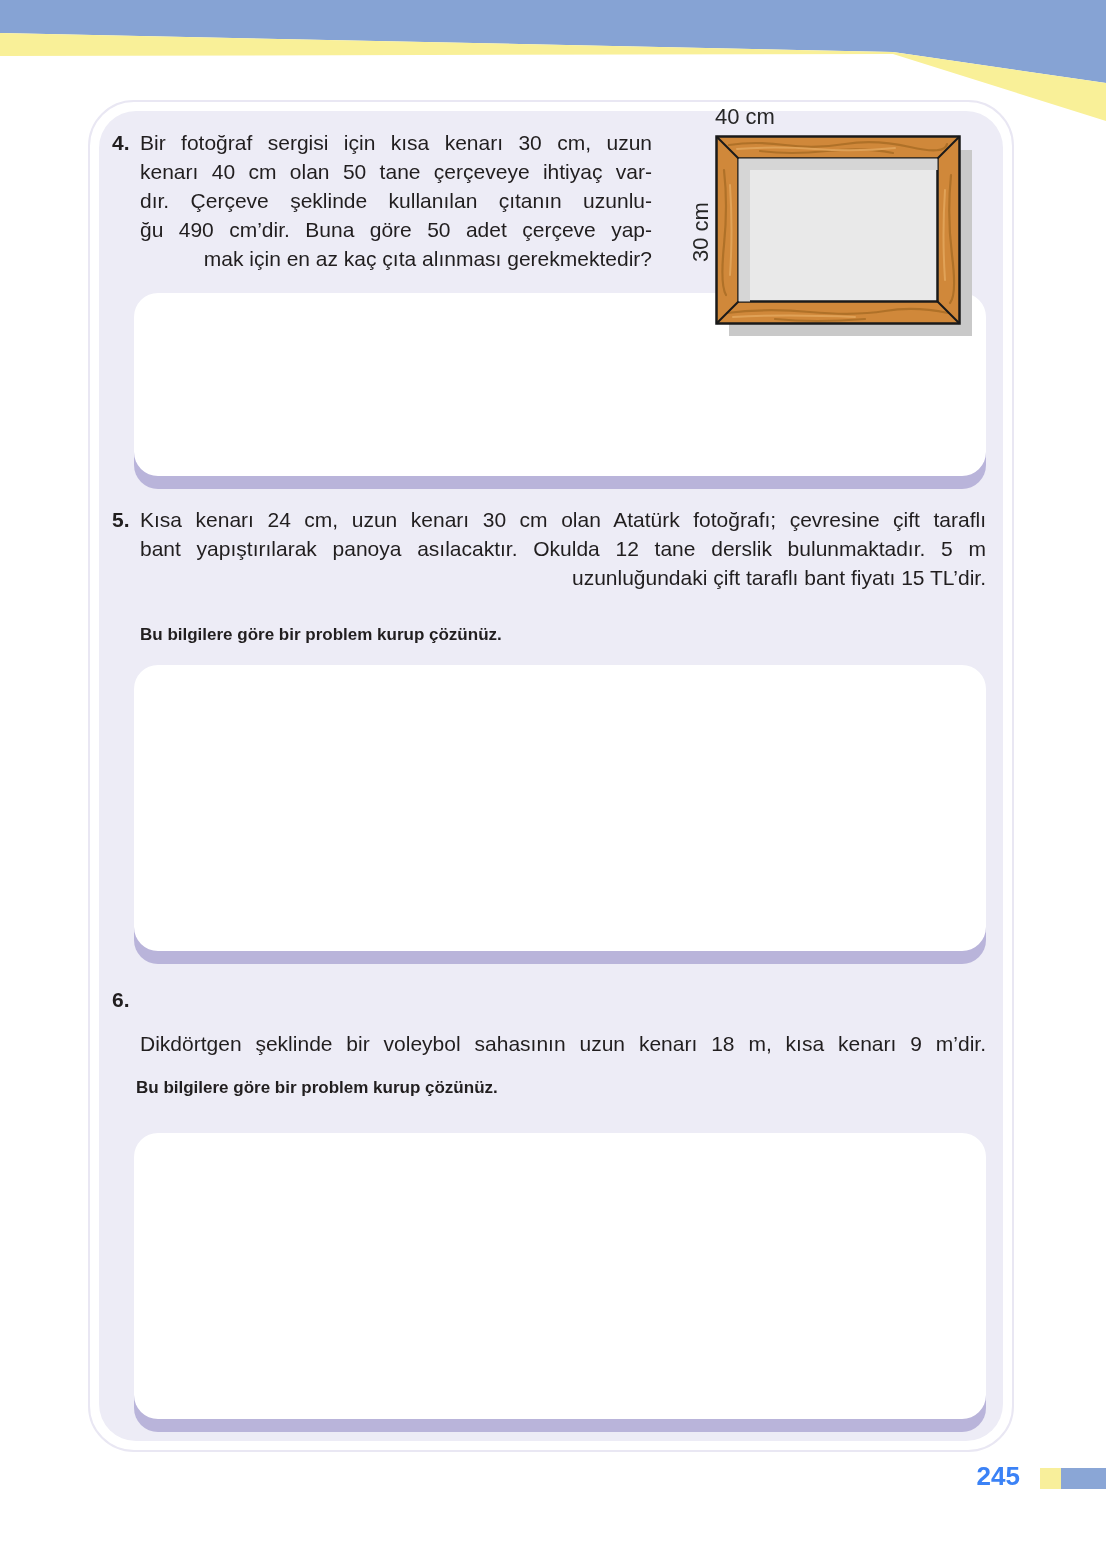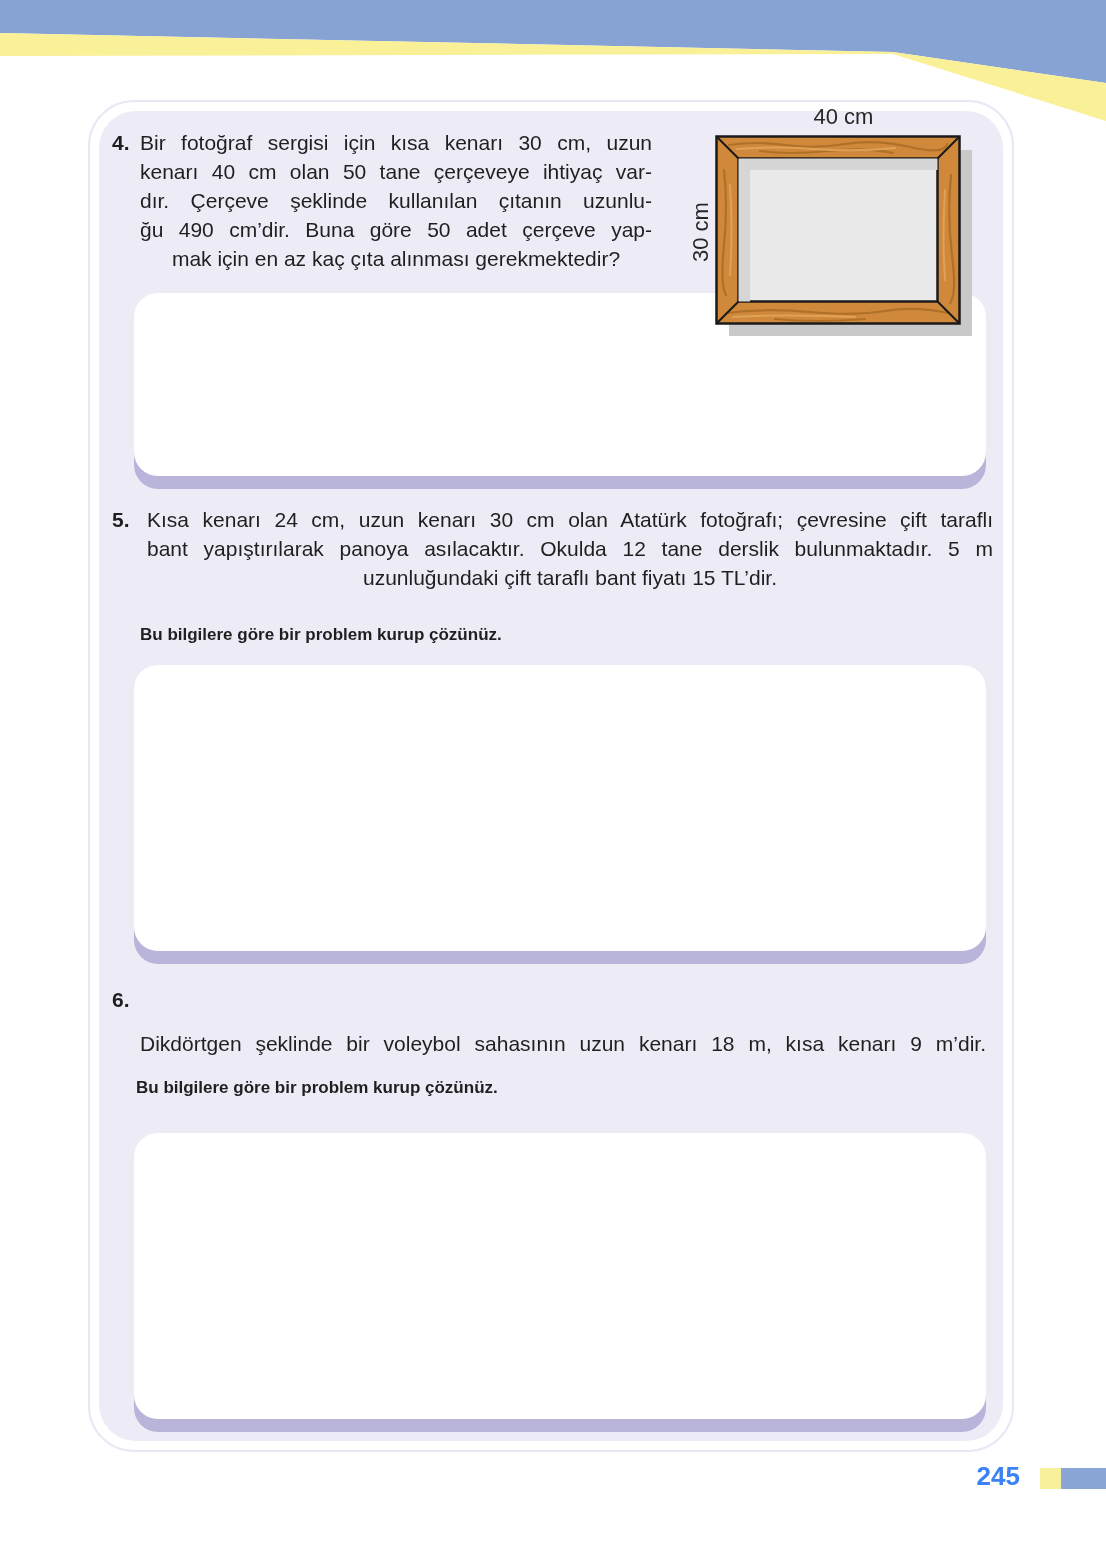--- a/index.html
+++ b/index.html
@@ -30,36 +30,36 @@
   }
   #abox1 { left:134px; top:293px; width:852px; height:183px; }
   #abox2 { left:134px; top:665px; width:852px; height:286px; }
   #abox3 { left:134px; top:1133px; width:852px; height:286px; }
 
   
   .q { position:absolute; display:flex; z-index:4; font-size:21px; line-height:29px; }
   .qnum { font-weight:bold; width:28px; flex:0 0 28px; }
   .qtext { }
   .jline  { text-align:justify; text-align-last:justify; }
-  .jlast  { text-align:center; }
+  .jlast  { text-align:right; }
   #q4 { left:112px; top:128px; }
   #q4 .qtext { width:512px; }
   #q5 { left:112px; top:505px; }
-  #q5 .qtext { width:846px;margin-left:7px; }
+  #q5 .qtext { width:846px; }
   #q6 { left:112px; top:985px; }
   #q6 .qtext { width:846px;margin-top:44px; }
   .prompt { position:absolute; z-index:4; font-size:17px; line-height:29px;font-weight:bold; }
   #prompt5 { left:140px; top:620px; }
   #prompt6 { left:136px; top:1073px; }
 
   
   #figure4 { position:absolute; left:688px; top:104px; width:292px; height:246px; z-index:5; }
   #frame-svg { position:absolute; left:27px; top:31px; }
   .fig-label { font-size:22px; line-height:26px; color:#262626; }
-  #fig-w-label { position:absolute; left:34px; top:0; width:243px; text-align:center; }
+  #fig-w-label { position:absolute; left:27px; top:0; width:243px; }
   #fig-h-label { position:absolute; left:-22px; top:115px; width:70px; text-align:center;
                  transform:rotate(-90deg); }
 
   
   #pageno {
     position:absolute; left:930px; top:1464px; width:90px; text-align:right;
     font-size:26px; line-height:25px; font-weight:bold; color:#3b82f6; z-index:4;
   }
   #footer-yellow { position:absolute; left:1040px; top:1468px; width:21px; height:21px;
                    background:#f8ef9b; z-index:4; }

